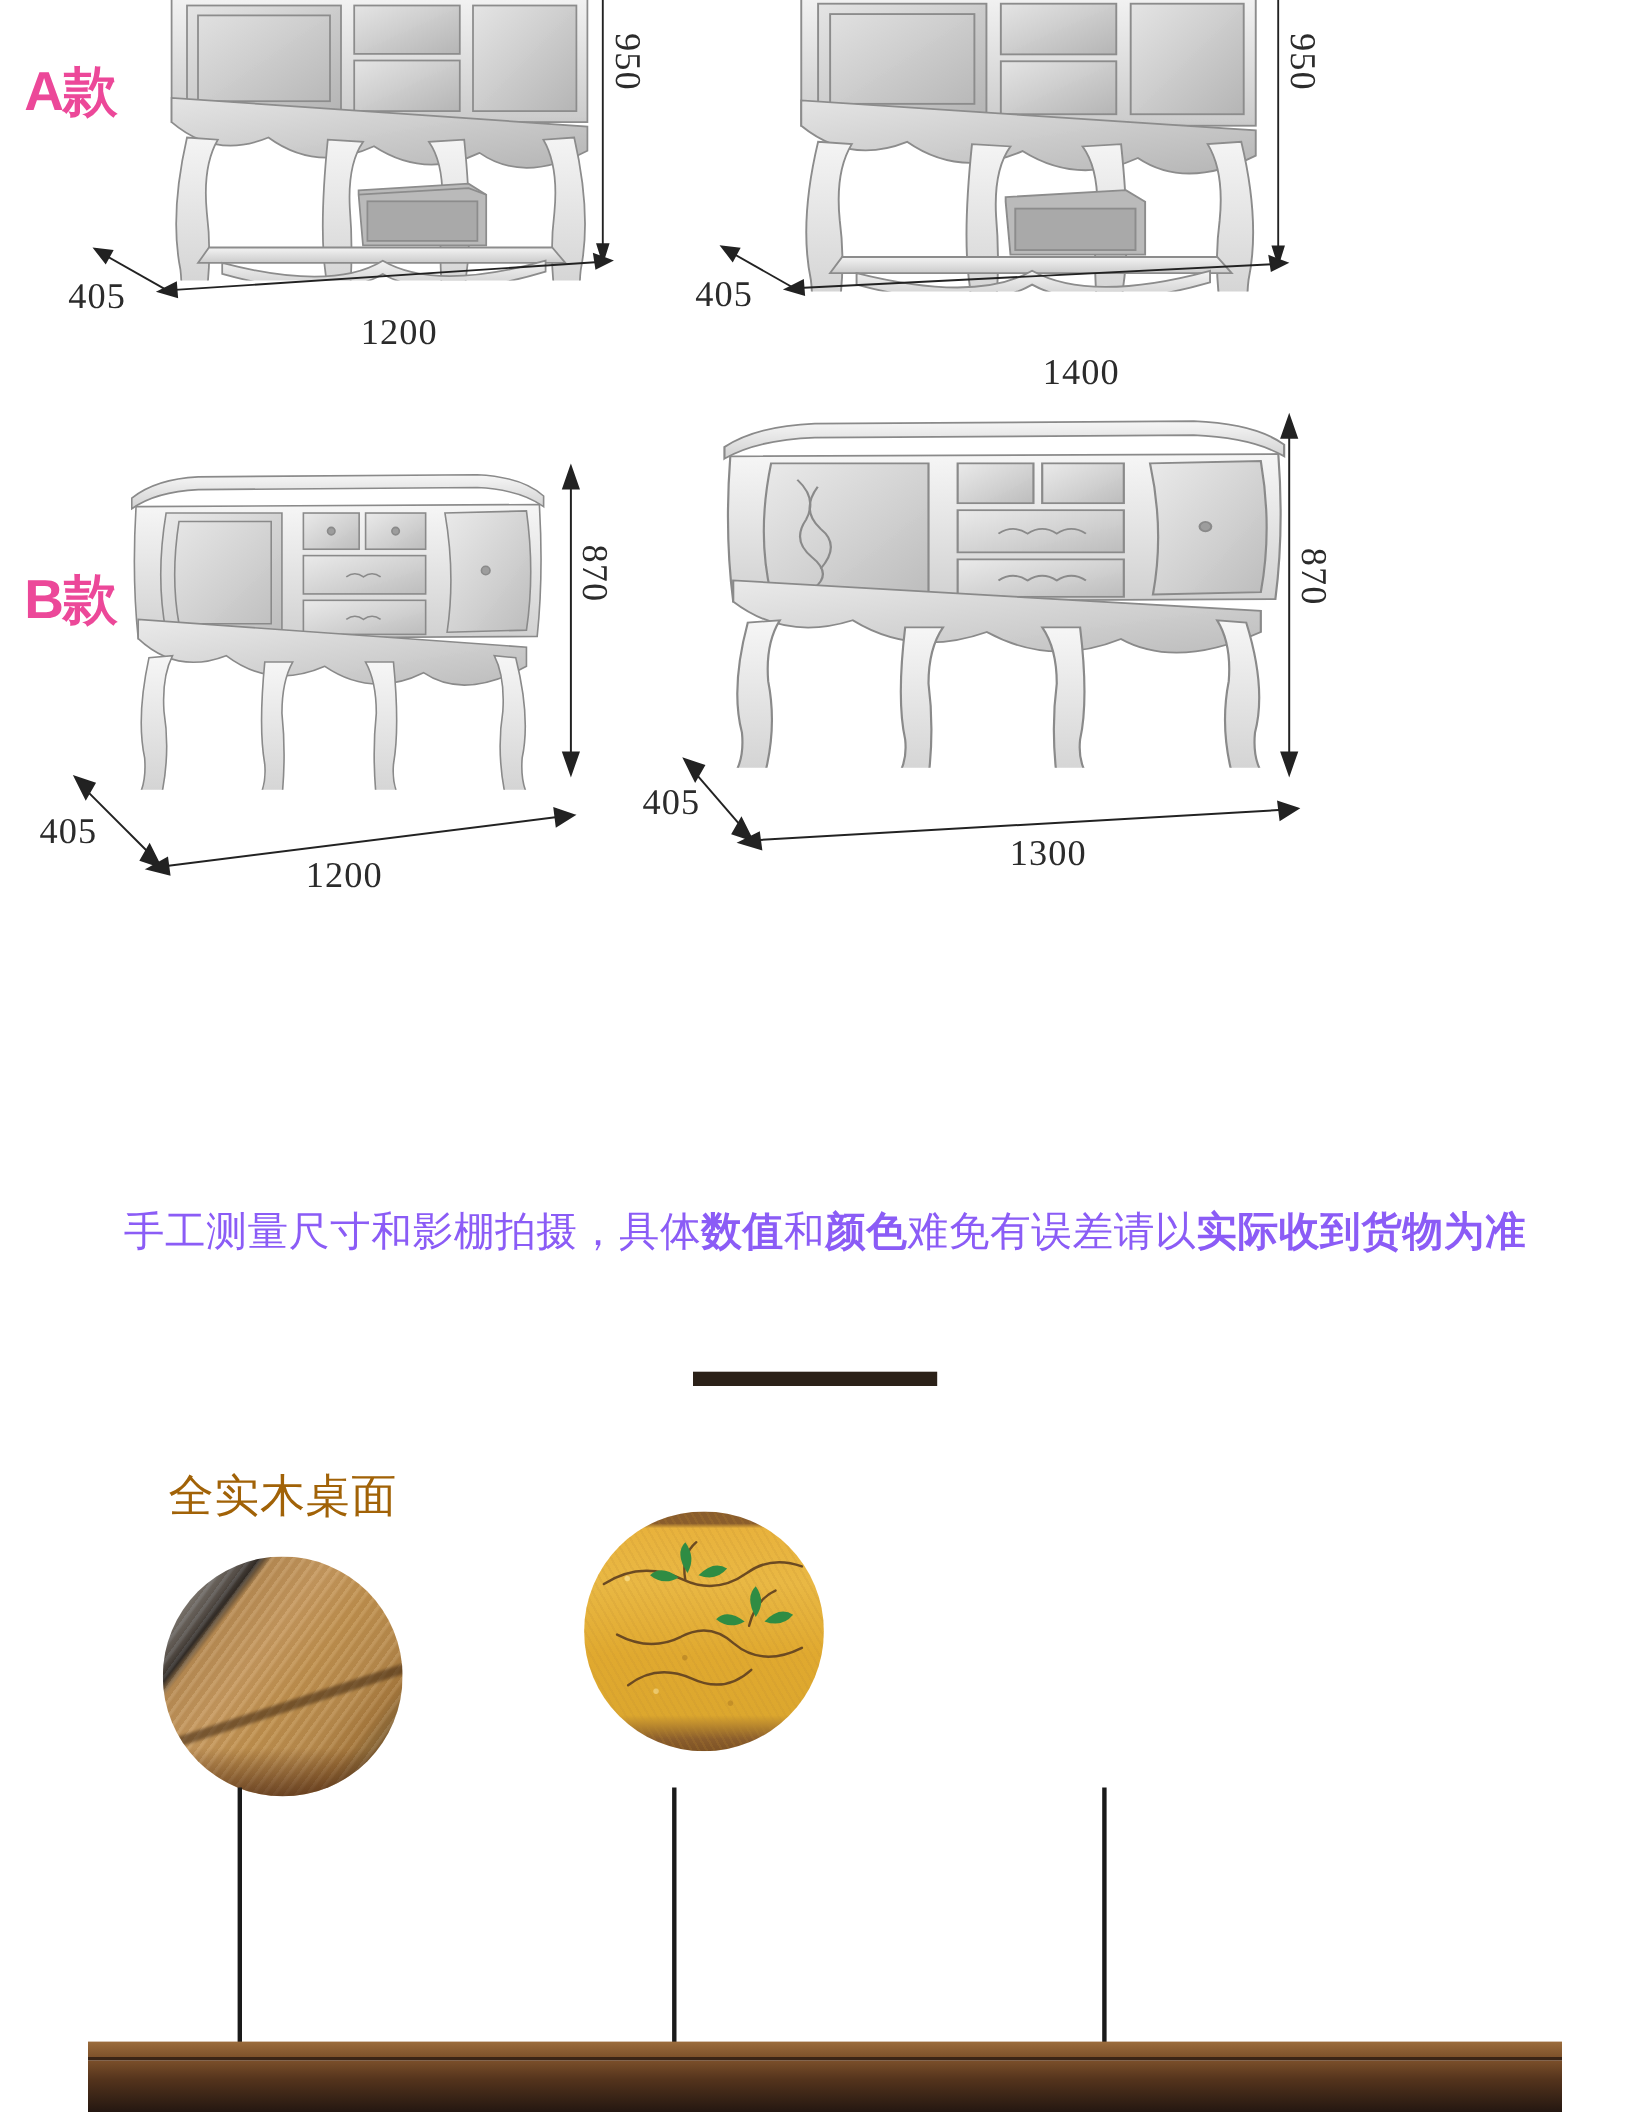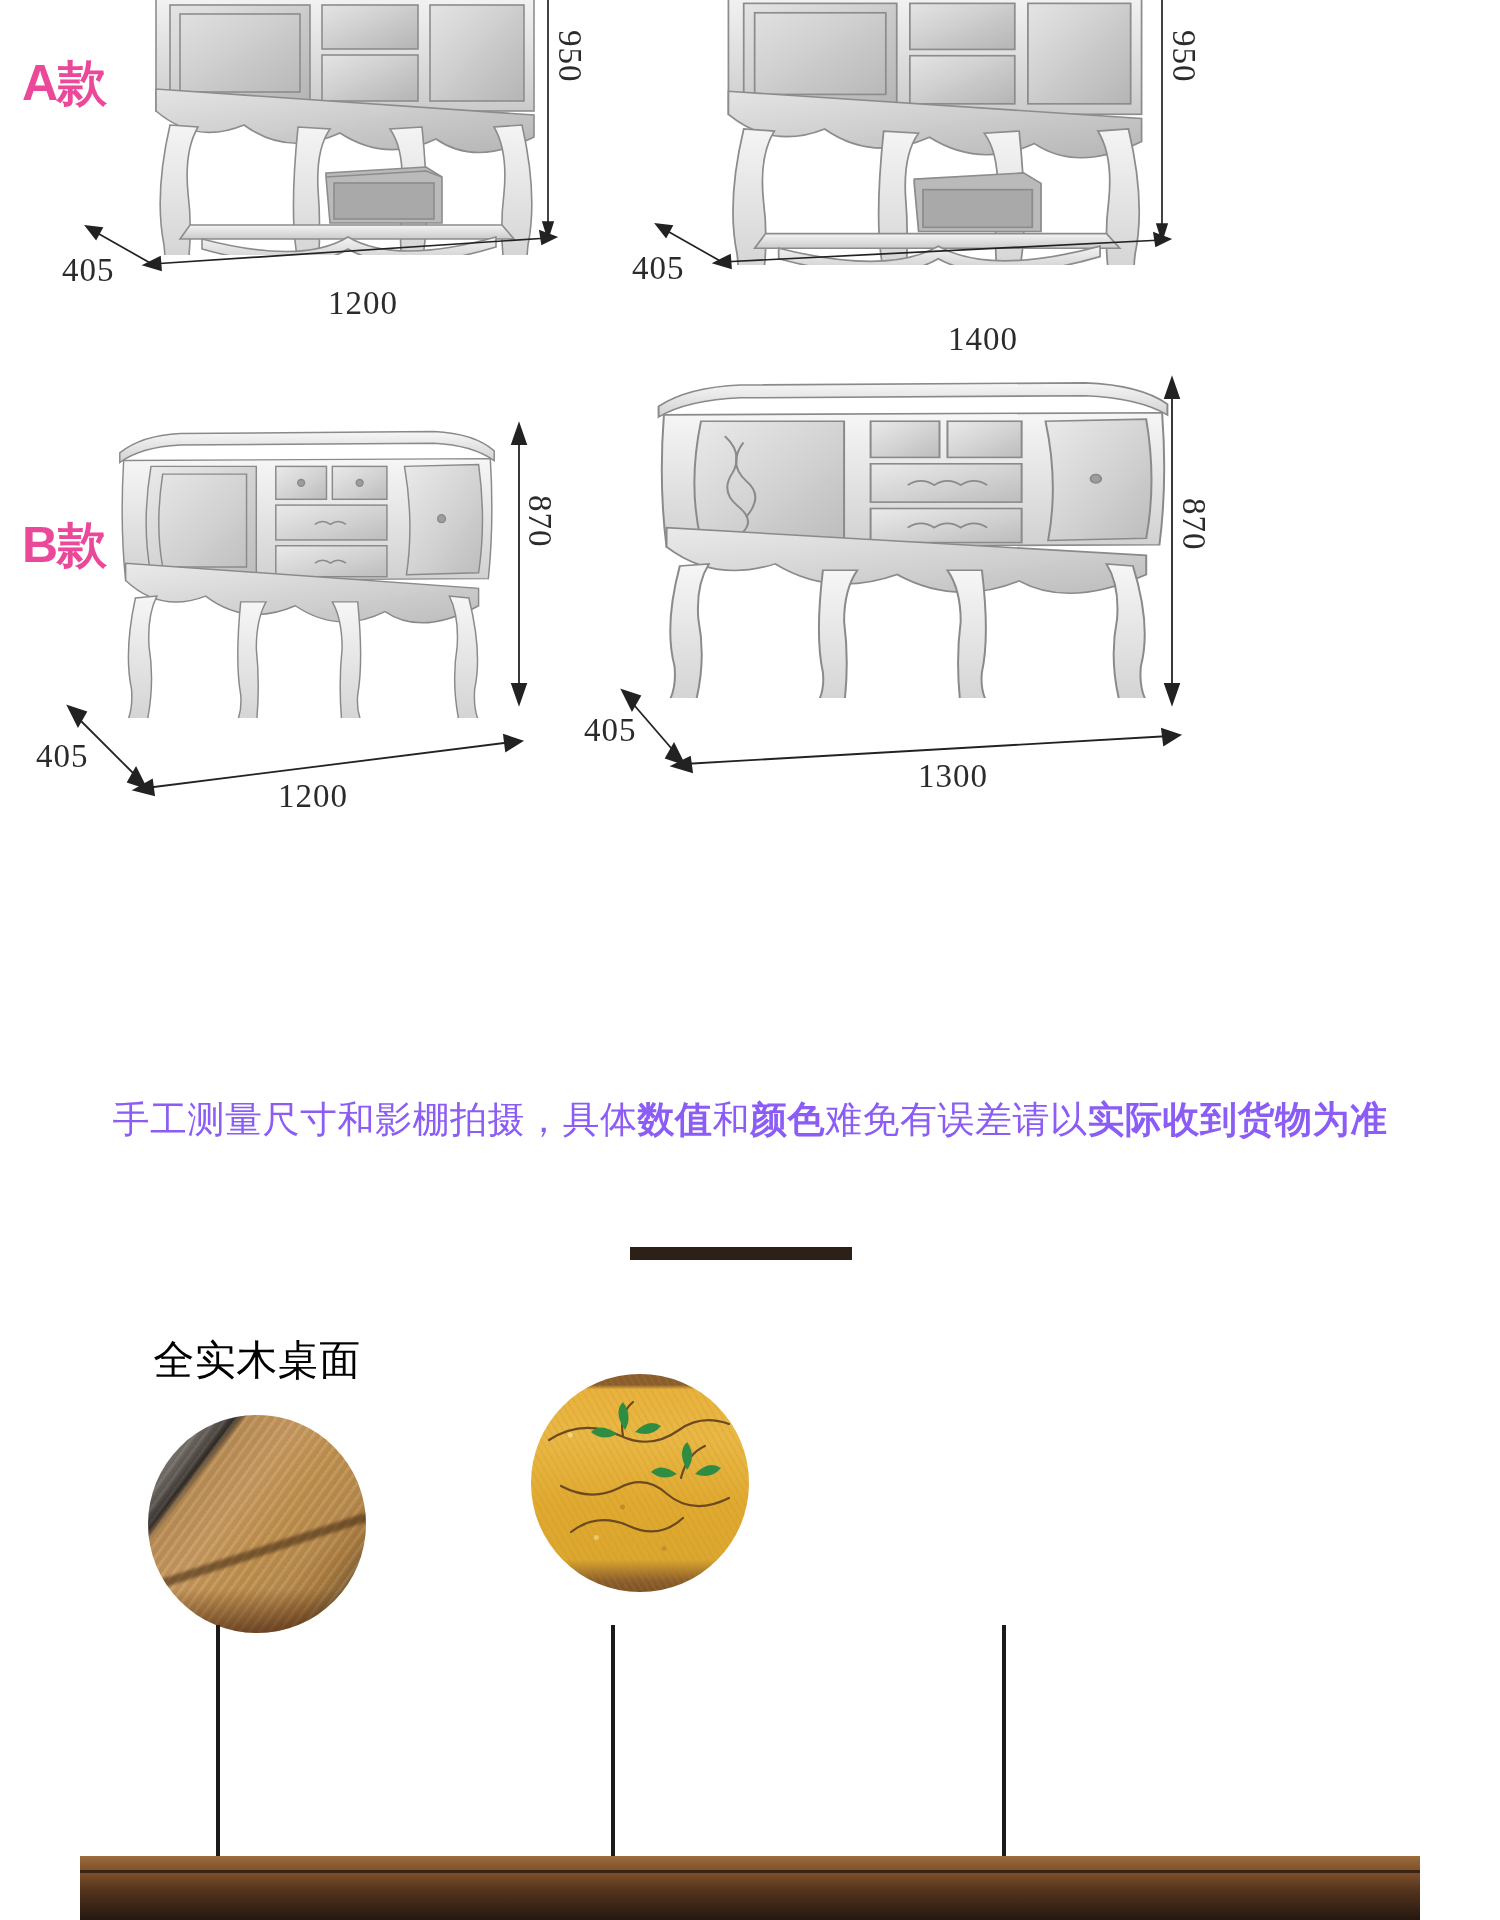--- a/index.html
+++ b/index.html
@@ -79,21 +79,21 @@
   .features { position: absolute; left: 0; top: 1340px; width: 1500px; height: 580px; }
 
   .feature {
     position: absolute;
     top: 0;
     text-align: center;
   }
   .feature-title {
     font-family: "DejaVu Sans", sans-serif;
     font-size: 41px;
-    color: #000000;
+    color: #a16207;
     white-space: nowrap;
     letter-spacing: 0.5px;
     line-height: 1;
   }
   .feature-circle {
     position: relative;
     margin: 34px auto 0;
     width: 218px;
     height: 218px;
     border-radius: 50%;

